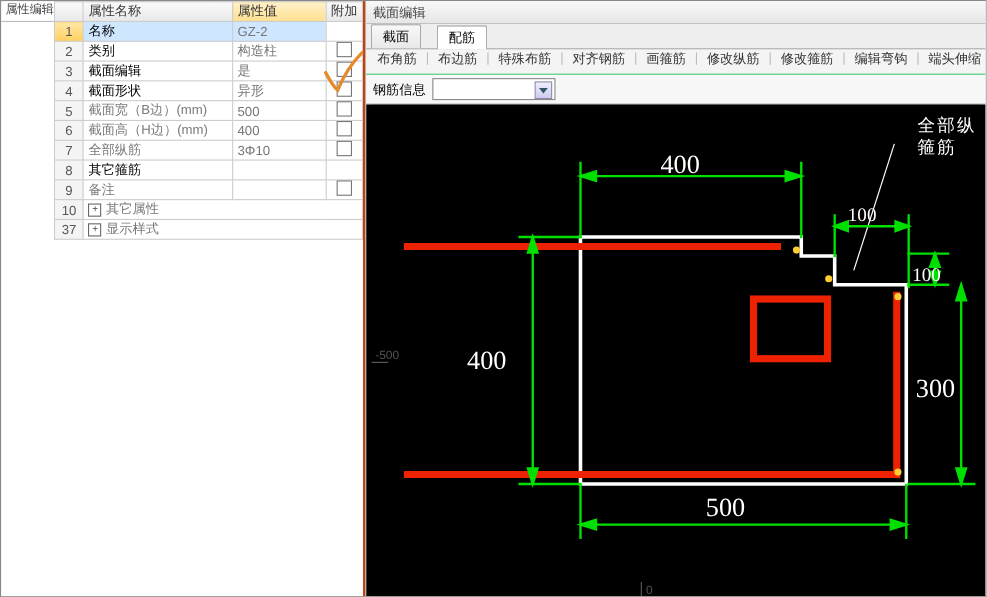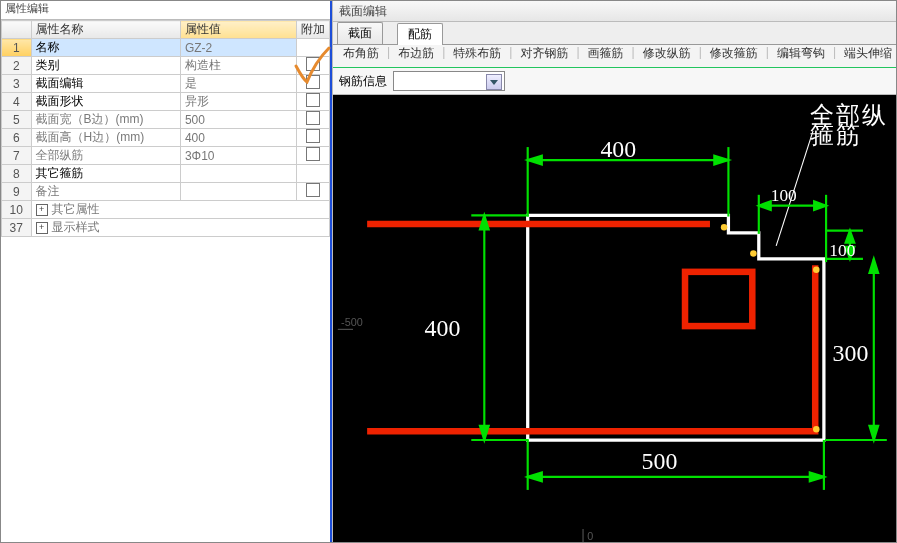--- a/index.html
+++ b/index.html
@@ -1,18 +1,18 @@
 <!DOCTYPE html>
 <html><head>
 <meta charset="utf-8">
 <style>
   html,body{margin:0;padding:0;font-family:"Microsoft YaHei","SimSun",sans-serif;font-size:12px;background:#fff;color:#000}
   .app{display:flex;width:897px;height:543px;border:1px solid #888;box-sizing:border-box;overflow:hidden}
   
-  .left{width:383px;display:flex;flex-direction:column;border-right:2px solid #1d4ed8;position:relative}
+  .left{width:383px;display:flex;flex-direction:row;border-right:2px solid #c2410c;position:relative}
   .left-title{height:18px;border-bottom:1px solid #bbb;padding-left:4px;font-size:11px;color:#444}
   .grid{flex:1;overflow:auto}
   table{border-collapse:collapse;width:100%}
   th,td{border:1px solid #ccc;height:18px;padding:0 4px;font-size:12px;text-align:left;white-space:nowrap;box-sizing:border-box}
   th{background:linear-gradient(#fafafa,#e8e8e8);font-weight:normal;color:#333;}
   th.val{background:linear-gradient(#fff0c8,#ffe090)}
   col.idx{width:32px}
   col.name{width:160px}
   col.val{width:140px}
   col.add{width:32px}
@@ -36,21 +36,21 @@
   .tab.active{background:#fff;position:relative;top:1px}
   .toolbar{height:22px;display:flex;align-items:flex-start;gap:2px;padding-left:6px;border-bottom:1px solid #22c55e;background:#f4f4f4;font-size:12px;overflow:hidden;white-space:nowrap}
   .tbtn{padding:0 4px;color:#333}
   .sep{color:#bbb;margin:0 2px}
   .infobar{height:26px;display:flex;align-items:center;padding-left:6px;gap:6px;border-bottom:1px solid #bbb;background:#f7f7f7}
   .combo{width:110px;height:18px;border:1px solid #888;background:#fff;position:relative}
   .combo::after{content:"";position:absolute;right:2px;top:2px;width:14px;height:14px;background:linear-gradient(#eef,#cce);border:1px solid #88a}
   .combo::before{content:"";position:absolute;right:6px;top:8px;border-left:4px solid transparent;border-right:4px solid transparent;border-top:5px solid #356;z-index:2}
   .canvas-wrap{flex:1;background:#000;position:relative;overflow:hidden}
   
-  .leader{position:absolute;color:#fff;font-size:24px;line-height:20px;font-family:"SimSun";white-space:nowrap;letter-spacing:2px}
+  .leader{position:absolute;color:#fff;font-size:16px;line-height:20px;font-family:"SimSun";white-space:nowrap;letter-spacing:2px}
 </style>
 </head>
 <body>
 
 <div class="app">
 
   <div class="left">
     <div class="left-title">属性编辑</div>
     <div class="grid">
       <table>

